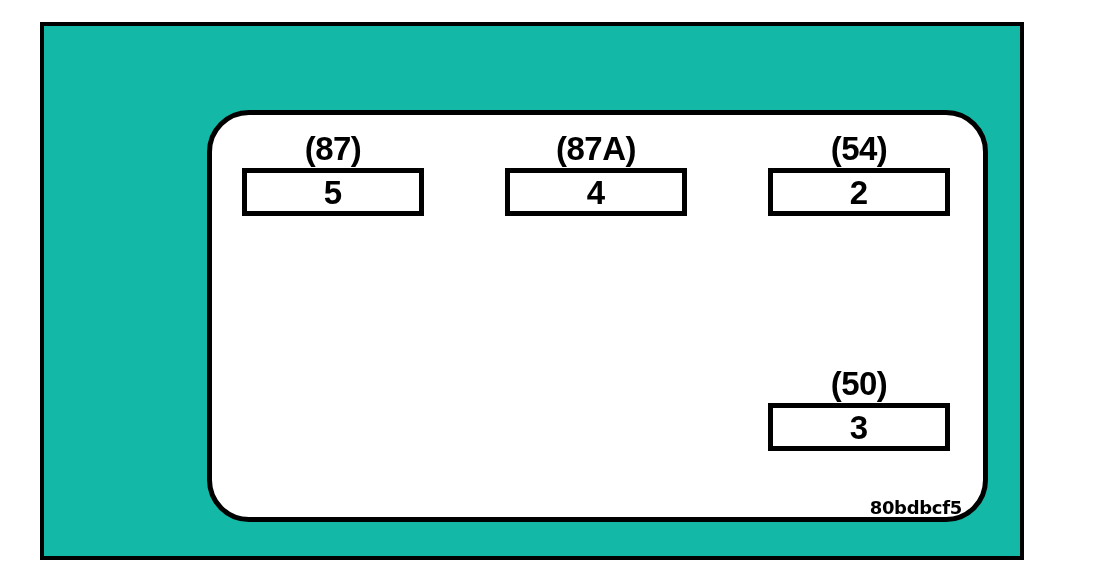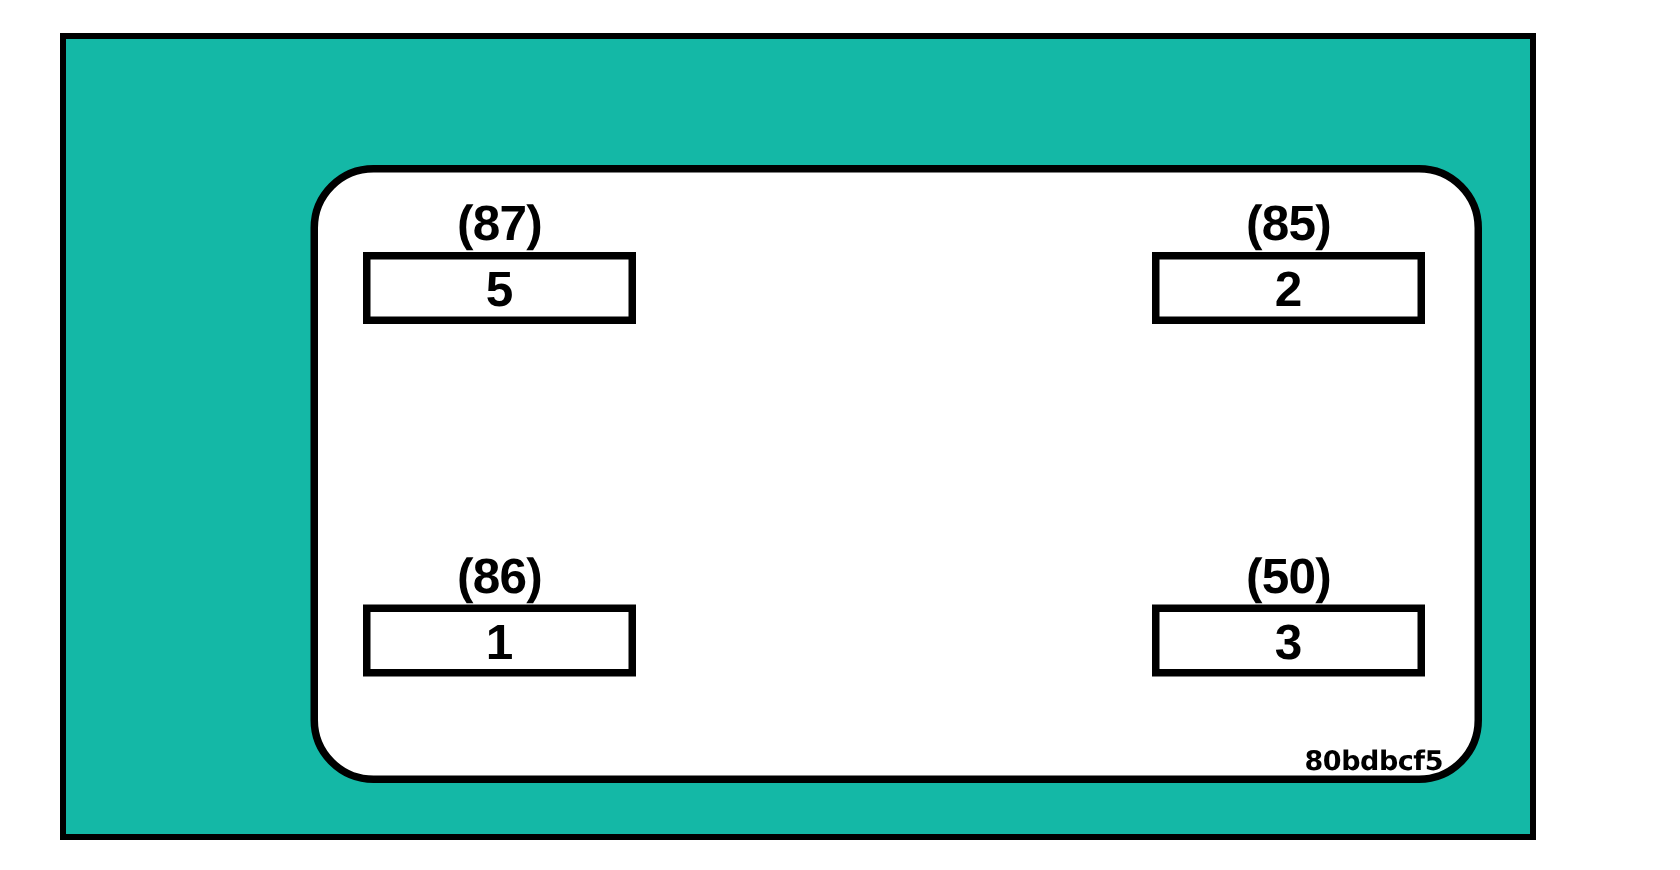--- a/index.html
+++ b/index.html
@@ -112,34 +112,34 @@
 
     <div class="relay-body"></div>
 
     <div class="terminal pos-top-left">
       <span class="terminal-label">(87)</span>
       <div class="terminal-box">
         <span class="terminal-number">5</span>
       </div>
     </div>
 
+    <div class="terminal pos-top-center">
+      <span class="terminal-label">(87A)</span>
+      <div class="terminal-box">
+        <span class="terminal-number">4</span>
+      </div>
+    </div>
 
     <div class="terminal pos-top-right">
-      <span class="terminal-label">(85)</span>
+      <span class="terminal-label">(54)</span>
       <div class="terminal-box">
         <span class="terminal-number">2</span>
       </div>
     </div>
 
-    <div class="terminal pos-bottom-left">
-      <span class="terminal-label">(86)</span>
-      <div class="terminal-box">
-        <span class="terminal-number">1</span>
-      </div>
-    </div>
 
     <div class="terminal pos-bottom-right">
       <span class="terminal-label">(50)</span>
       <div class="terminal-box">
         <span class="terminal-number">3</span>
       </div>
     </div>
 
     <div class="figure-caption">80bdbcf5</div>
 

